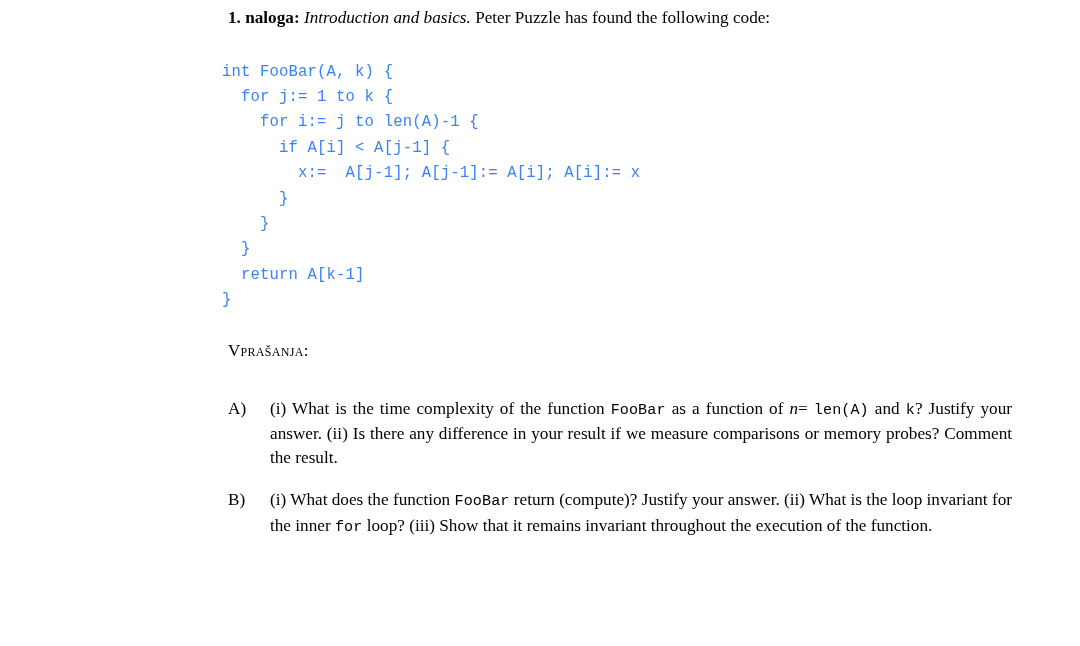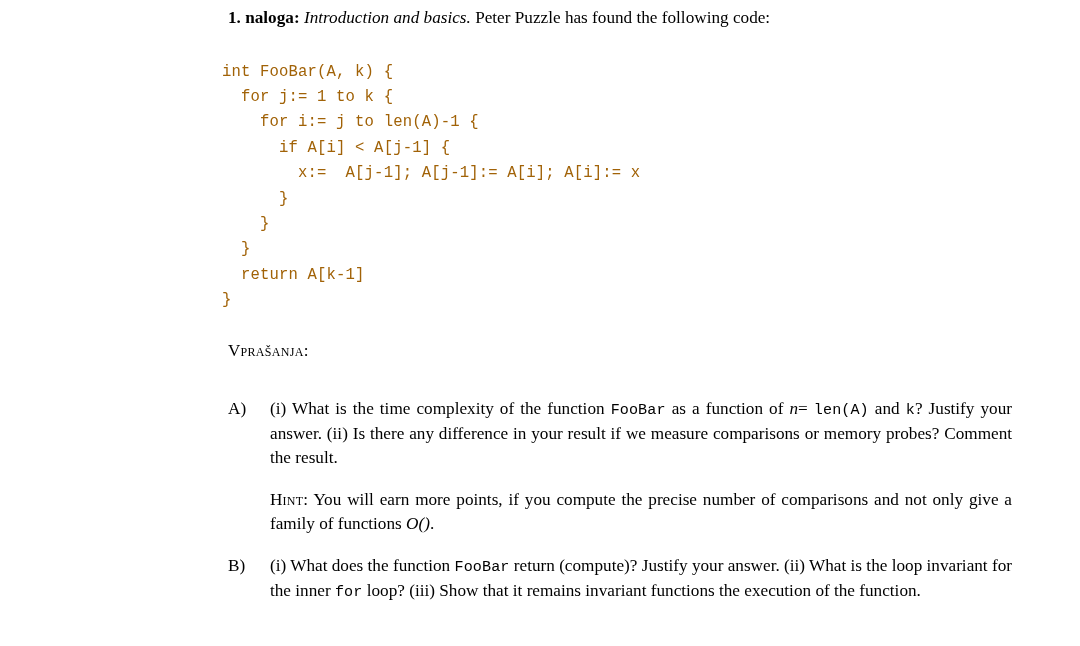--- a/index.html
+++ b/index.html
@@ -40,21 +40,21 @@
 
   
   .code {
     position: absolute;
     left: 222px;
     top: 44px;
     font-family: "Liberation Mono", "DejaVu Sans Mono", monospace;
     font-size: 15.6px;
     line-height: 25.4px;
     white-space: pre;
-    color: #a16207;
+    color: #3b82f6;
     letter-spacing: 0.15px;
   }
 
   
   .section-heading {
     position: absolute;
     left: 228px;
     top: 341px;
     font-size: 17px;
     font-variant: small-caps;
@@ -133,23 +133,22 @@
 
   <div class="section-heading">Vprašanja:</div>
 
   <div class="qlist">
 
     <div class="qitem">
       <span class="qlabel">A)</span>
 
       <p class="qpara"><span>(i) What is the time complexity of the function </span><span class="tt">FooBar</span><span> as a function of </span><span class="math">n</span><span>=</span> <span class="tt">len(A)</span><span> and </span><span class="tt">k</span><span>? Justify your answer. (ii) Is there any difference in your result if we measure comparisons or memory probes? Comment the result.</span></p>
 
-      <p class="qpara"><span class="hint-label">Hint:</span> <span>You will earn more points, if you compute the precise number of comparisons and not only give a family of functions </span><span class="math">O()</span><span>.</span></p>
     </div>
 
     <div class="qitem">
       <span class="qlabel">B)</span>
 
-      <p class="qpara"><span>(i) What does the function </span><span class="tt">FooBar</span><span> return (compute)? Justify your answer. (ii) What is the loop invariant for the inner </span><span class="tt">for</span><span> loop? (iii) Show that it remains invariant functions the execution of the function.</span></p>
+      <p class="qpara"><span>(i) What does the function </span><span class="tt">FooBar</span><span> return (compute)? Justify your answer. (ii) What is the loop invariant for the inner </span><span class="tt">for</span><span> loop? (iii) Show that it remains invariant throughout the execution of the function.</span></p>
     </div>
 
   </div>
 </div>
 
 </body></html>

